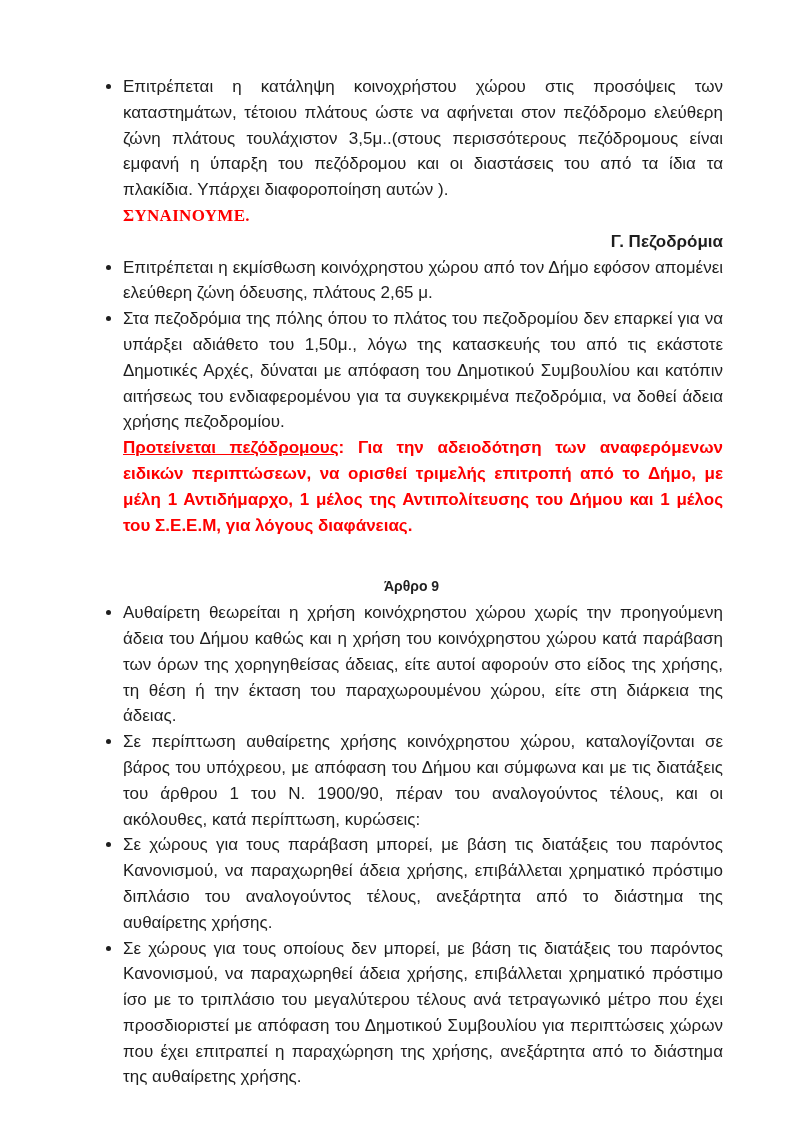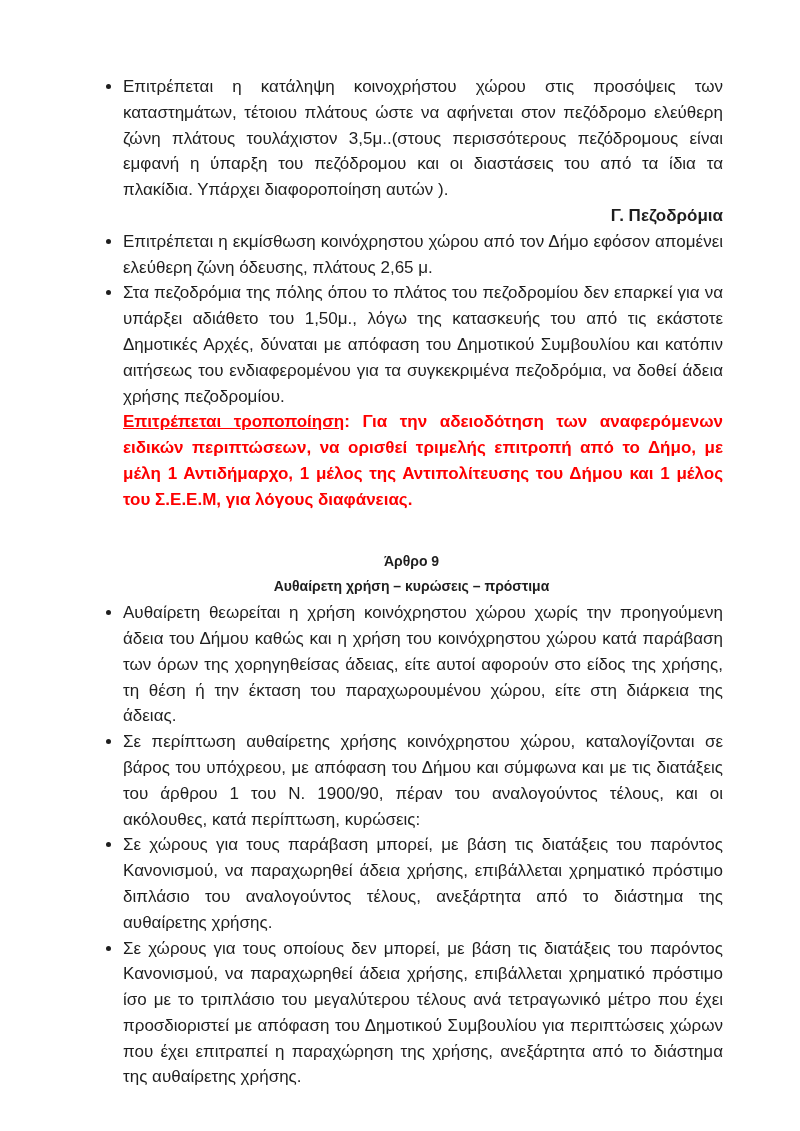--- a/index.html
+++ b/index.html
@@ -64,33 +64,33 @@
 </style>
 </head>
 <body>
 
 <div class="page">
 
   <ul class="bullets">
     <li>Επιτρέπεται η κατάληψη κοινοχρήστου χώρου στις προσόψεις των καταστημάτων, τέτοιου πλάτους ώστε να αφήνεται στον πεζόδρομο ελεύθερη ζώνη πλάτους τουλάχιστον 3,5μ..(στους περισσότερους πεζόδρομους είναι εμφανή η ύπαρξη του πεζόδρομου και οι διαστάσεις του από τα ίδια τα πλακίδια. Υπάρχει διαφοροποίηση αυτών ).</li>
   </ul>
 
+  <p class="consent">ΣΥΝΑΙΝΟΥΜΕ.</p>
 
   <h3 class="section-heading">Γ. Πεζοδρόμια</h3>
 
   <ul class="bullets">
     <li>Επιτρέπεται η εκμίσθωση κοινόχρηστου χώρου από τον Δήμο εφόσον απομένει ελεύθερη ζώνη όδευσης, πλάτους 2,65 μ.</li>
     <li>Στα πεζοδρόμια της πόλης  όπου το πλάτος του πεζοδρομίου δεν επαρκεί για να υπάρξει αδιάθετο του 1,50μ., λόγω της κατασκευής του από τις εκάστοτε Δημοτικές Αρχές,  δύναται με απόφαση του Δημοτικού  Συμβουλίου  και κατόπιν αιτήσεως του ενδιαφερομένου για τα συγκεκριμένα πεζοδρόμια, να δοθεί άδεια χρήσης πεζοδρομίου.</li>
   </ul>
 
-  <p class="amendment"><span class="amendment-lead">Επιτρέπεται τροποποίηση</span><span>: </span><span>Για την αδειοδότηση των αναφερόμενων ειδικών περιπτώσεων, να ορισθεί τριμελής επιτροπή από το Δήμο, με μέλη 1 Αντιδήμαρχο, 1 μέλος της Αντιπολίτευσης του Δήμου και 1 μέλος του Σ.Ε.Ε.Μ, για λόγους διαφάνειας.</span></p>
+  <p class="amendment"><span class="amendment-lead">Προτείνεται πεζόδρομους</span><span>: </span><span>Για την αδειοδότηση των αναφερόμενων ειδικών περιπτώσεων, να ορισθεί τριμελής επιτροπή από το Δήμο, με μέλη 1 Αντιδήμαρχο, 1 μέλος της Αντιπολίτευσης του Δήμου και 1 μέλος του Σ.Ε.Ε.Μ, για λόγους διαφάνειας.</span></p>
 
   <div class="article">
     <h3 class="article-title">Άρθρο 9</h3>
-    <h3 class="article-subtitle">Αυθαίρετη χρήση – κυρώσεις – πρόστιμα</h3>
 
     <ul class="bullets">
       <li>Αυθαίρετη θεωρείται η χρήση κοινόχρηστου χώρου χωρίς την προηγούμενη άδεια του Δήμου καθώς και η χρήση του κοινόχρηστου χώρου κατά παράβαση των όρων της χορηγηθείσας άδειας, είτε αυτοί αφορούν στο είδος της χρήσης, τη θέση ή την έκταση του παραχωρουμένου χώρου, είτε στη διάρκεια της άδειας.</li>
       <li>Σε περίπτωση αυθαίρετης χρήσης κοινόχρηστου χώρου, καταλογίζονται σε βάρος του υπόχρεου, με απόφαση του Δήμου και σύμφωνα και με τις διατάξεις του άρθρου 1 του Ν. 1900/90, πέραν του αναλογούντος τέλους, και οι ακόλουθες, κατά περίπτωση, κυρώσεις:</li>
       <li>Σε χώρους για τους παράβαση μπορεί, με βάση τις διατάξεις του παρόντος Κανονισμού, να παραχωρηθεί άδεια χρήσης, επιβάλλεται χρηματικό πρόστιμο διπλάσιο του αναλογούντος τέλους, ανεξάρτητα από το διάστημα της αυθαίρετης χρήσης.</li>
       <li>Σε χώρους για τους οποίους δεν μπορεί, με βάση τις διατάξεις του παρόντος Κανονισμού, να παραχωρηθεί άδεια χρήσης, επιβάλλεται χρηματικό πρόστιμο ίσο με το τριπλάσιο του μεγαλύτερου τέλους ανά τετραγωνικό μέτρο που έχει προσδιοριστεί με απόφαση του Δημοτικού Συμβουλίου για περιπτώσεις χώρων που έχει επιτραπεί η παραχώρηση της χρήσης, ανεξάρτητα από το διάστημα της αυθαίρετης χρήσης.</li>
     </ul>
   </div>
 
 </div>

